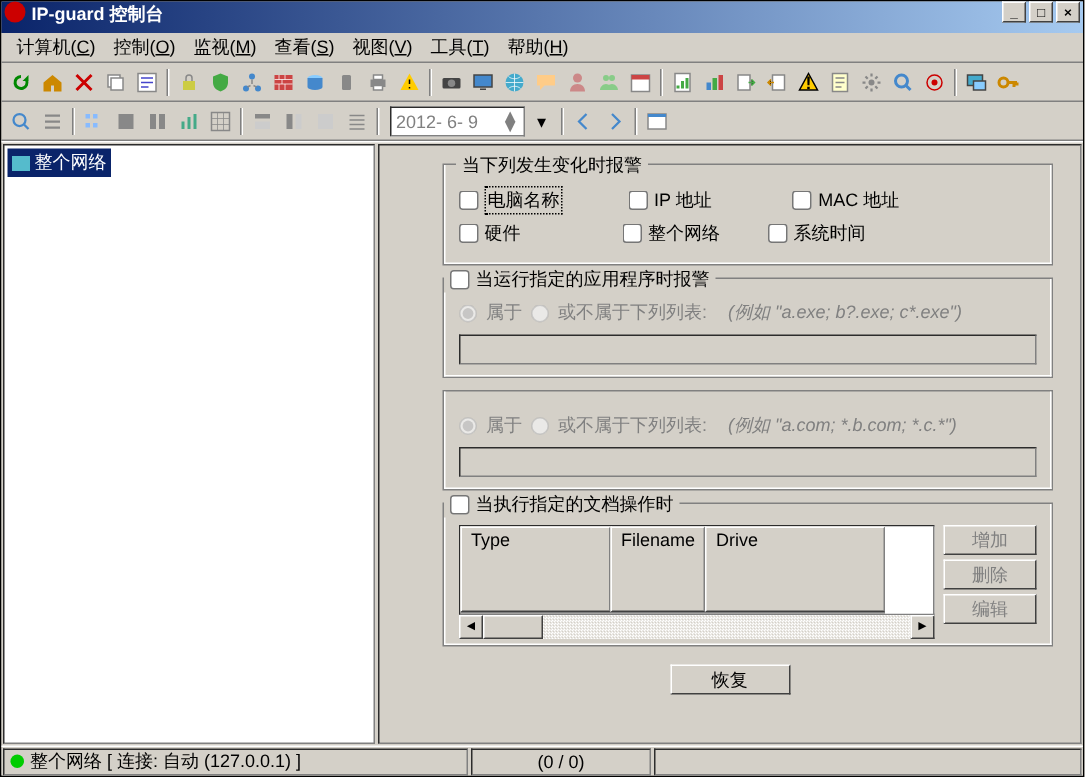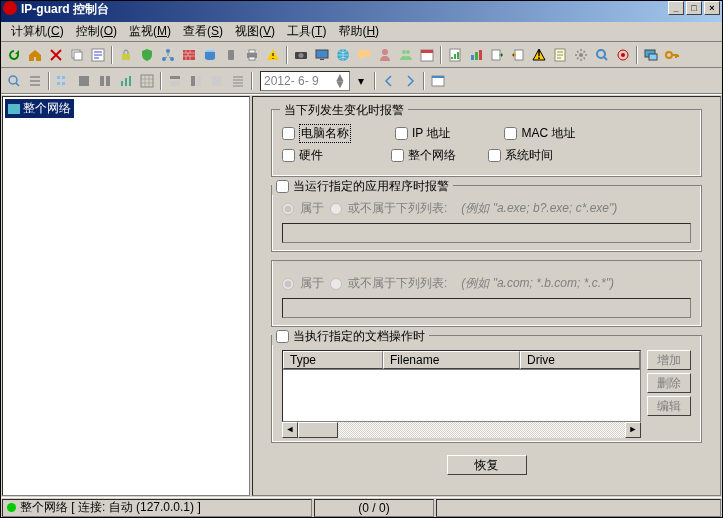--- a/index.html
+++ b/index.html
@@ -16,43 +16,43 @@
 .tbtn { width: 20px; height: 20px; border: 1px solid transparent; display: flex; align-items: center; justify-content: center; cursor: default; }
 .tsep { width: 2px; height: 18px; border-left: 1px solid #808080; border-right: 1px solid #fff; margin: 0 2px; }
 .toolbar2 { height: 26px; background: #d4d0c8; display: flex; align-items: center; padding: 1px 3px; border-bottom: 1px solid #808080; gap: 1px; }
 .datebox { width: 90px; height: 20px; background: #fff; border: 1px inset #808080; padding: 1px 3px; color: #808080; display: flex; align-items: center; margin-left: 4px; }
 .datebox .spin { margin-left: auto; font-size: 8px; line-height: 7px; display:flex; flex-direction:column; }
 .main { flex: 1; display: flex; background: #d4d0c8; border-top: 1px solid #fff; }
 .tree { width: 248px; background: #fff; border: 1px inset #808080; margin: 1px; padding: 2px; }
 .treeitem { background: #0a246a; color: #fff; padding: 1px 3px; display: inline-flex; align-items: center; gap: 3px; }
 .treeitem .ticon { width: 12px; height: 10px; background: #5bc; display: inline-block; }
 .content { flex: 1; background: #d4d0c8; border: 1px inset #808080; margin: 1px; padding: 12px 18px 8px 18px; overflow: hidden; position: relative; display:flex; flex-direction:column; gap:8px;}
-.groupbox { border: 1px solid #808080; border-top-color:#808080; position: relative; padding: 14px 10px 8px 10px; }
+.groupbox { border: 1px solid #808080; border-top-color:#808080; position: relative; padding: 14px 10px 8px 10px; margin-left: 24px; }
 .groupbox::before { content:""; position:absolute; left:0; right:0; bottom:0; top:0; border:1px solid #fff; border-top:none; pointer-events:none;}
 .grouplegend { position: absolute; top: -8px; left: 8px; background: #d4d0c8; padding: 0 4px; }
 .row { display: flex; gap: 4px; margin-bottom: 4px; }
 .chk { display: inline-flex; align-items: center; gap: 4px; }
 .chk input { width: 13px; height: 13px; }
 .chk .lbl { white-space: nowrap; }
 .dotted { border: 1px dotted #000; padding: 0 1px; }
 .titlechk { position: absolute; top: -8px; left: 0; background: #d4d0c8; padding: 0 4px; display: inline-flex; align-items: center; gap: 4px; }
 .radio-row { display: flex; align-items: center; gap: 6px; color: #808080; }
 .radio-row input[type=radio] { width: 12px; height: 12px; }
 .hint { color: #808080; margin-left: 8px; font-style: italic; }
 .sunken-input { width: 100%; height: 20px; border: 1px inset #808080; background: #d4d0c8; margin-top: 6px; }
-.table-wrap { border: 1px inset #808080; background: #fff; height: 72px; display:flex; flex-direction:column; }
+.table-wrap { border: 1px inset #808080; background: #fff; height: 60px; display:flex; flex-direction:row; }
 .thead { display: flex; background: #d4d0c8; border-bottom: 1px solid #808080; }
 .th { padding: 1px 6px; border-right: 1px solid #808080; border-left:1px solid #fff; border-top:1px solid #fff; border-bottom:1px solid #404040; background:#d4d0c8; }
 .tbody { flex:1; background:#fff; }
 .hscroll { height: 16px; background:#d4d0c8; display:flex; }
 .hscroll .sbtn { width:16px; height:16px; border:1px solid #fff; border-right-color:#404040; border-bottom-color:#404040; text-align:center; font-size:9px; line-height:13px;}
 .hscroll .strack { flex:1; background: repeating-conic-gradient(#d4d0c8 0 25%, #fff 0 50%) 0/2px 2px; }
 .hscroll .sthumb { width:40px; background:#d4d0c8; border:1px solid #fff; border-right-color:#404040; border-bottom-color:#404040;}
 .sidebtns { display: flex; flex-direction: column; gap: 3px; margin-left: 6px; }
-.btn { min-width: 44px; height: 20px; background: #d4d0c8; border: 1px solid #fff; border-right-color:#404040; border-bottom-color:#404040; text-align: center; padding: 1px 0; cursor: default; display:inline-flex; align-items:center; justify-content:center;}
+.btn { min-width: 44px; height: 20px; background: #d4d0c8; border: 1px solid #fff; border-right-color:#404040; border-bottom-color:#404040; text-align: center; padding: 1px 18px; cursor: default; display:inline-flex; align-items:center; justify-content:center;}
 .btn.disabled { color: #808080; }
 .bottom-btns { display:flex; justify-content:center; gap: 40px; margin-top:4px;}
 .statusbar { height: 20px; background: #d4d0c8; border-top: 1px solid #fff; display: flex; align-items: center; }
 .statusbar .pane { border: 1px inset #808080; height: 18px; padding: 1px 4px; margin: 0 1px; display: flex; align-items: center; gap: 4px; }
 .statusbar .dot { width: 9px; height: 9px; background: #0c0; border-radius: 50%; }
 svg { width: 16px; height: 16px; }
 </style>
 </head>
 <body>
 

